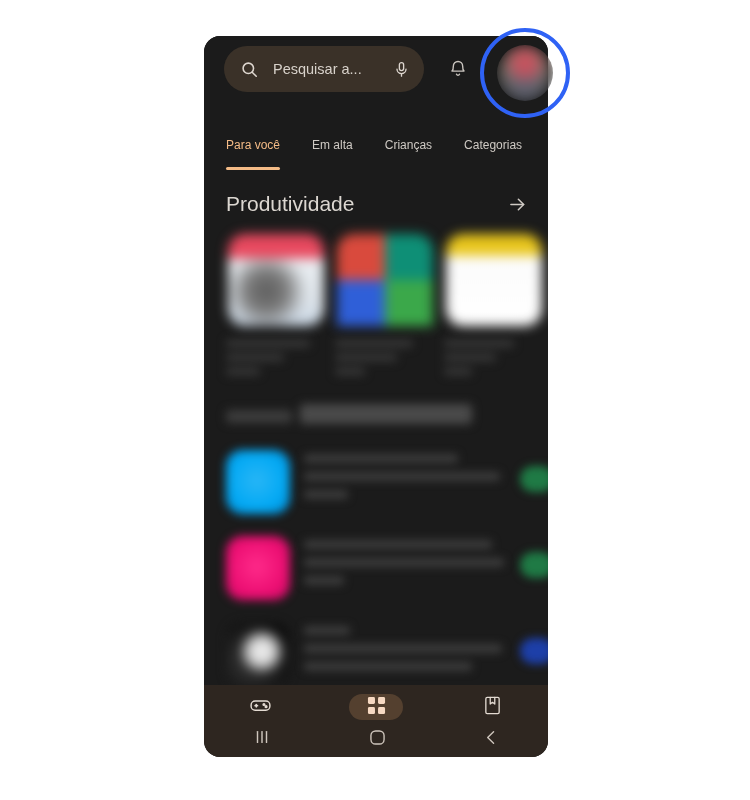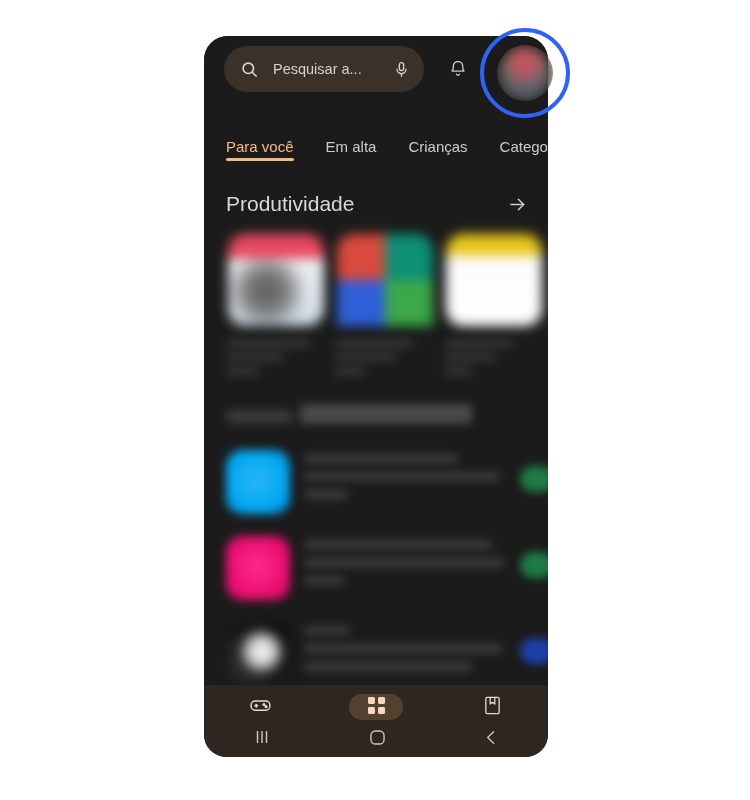--- a/index.html
+++ b/index.html
@@ -16,21 +16,21 @@
   }
 
   
   #phone-frame {
     position: absolute;
     left: 204px;
     top: 36px;
     width: 344px;
     height: 721px;
     background: #1b1b1b;
-    border-radius: 24px;
+    border-radius: 16px;
     overflow: hidden;
   }
 
   
   #app-header {
     position: absolute;
     left: 0; top: 0;
     width: 344px;
     height: 104px;
     background: #1b1b1b;
@@ -90,25 +90,25 @@
     width: 344px;
     height: 40px;
     display: flex;
     align-items: flex-start;
     padding-left: 22px;
     box-sizing: border-box;
     overflow: hidden;
   }
   .tab {
     position: relative;
-    font-size: 15px;
+    font-size: 12px;
     color: #cfcac4;
     white-space: nowrap;
     margin-right: 32px;
-    padding-bottom: 6px;
+    padding-bottom: 18px;
   }
   .tab.active { color: #f4bb86; }
   .tab.active::after {
     content: "";
     position: absolute;
     left: 0; right: 0; bottom: 0;
     height: 3px;
     border-radius: 2px;
     background: #f4bb86;
   }

